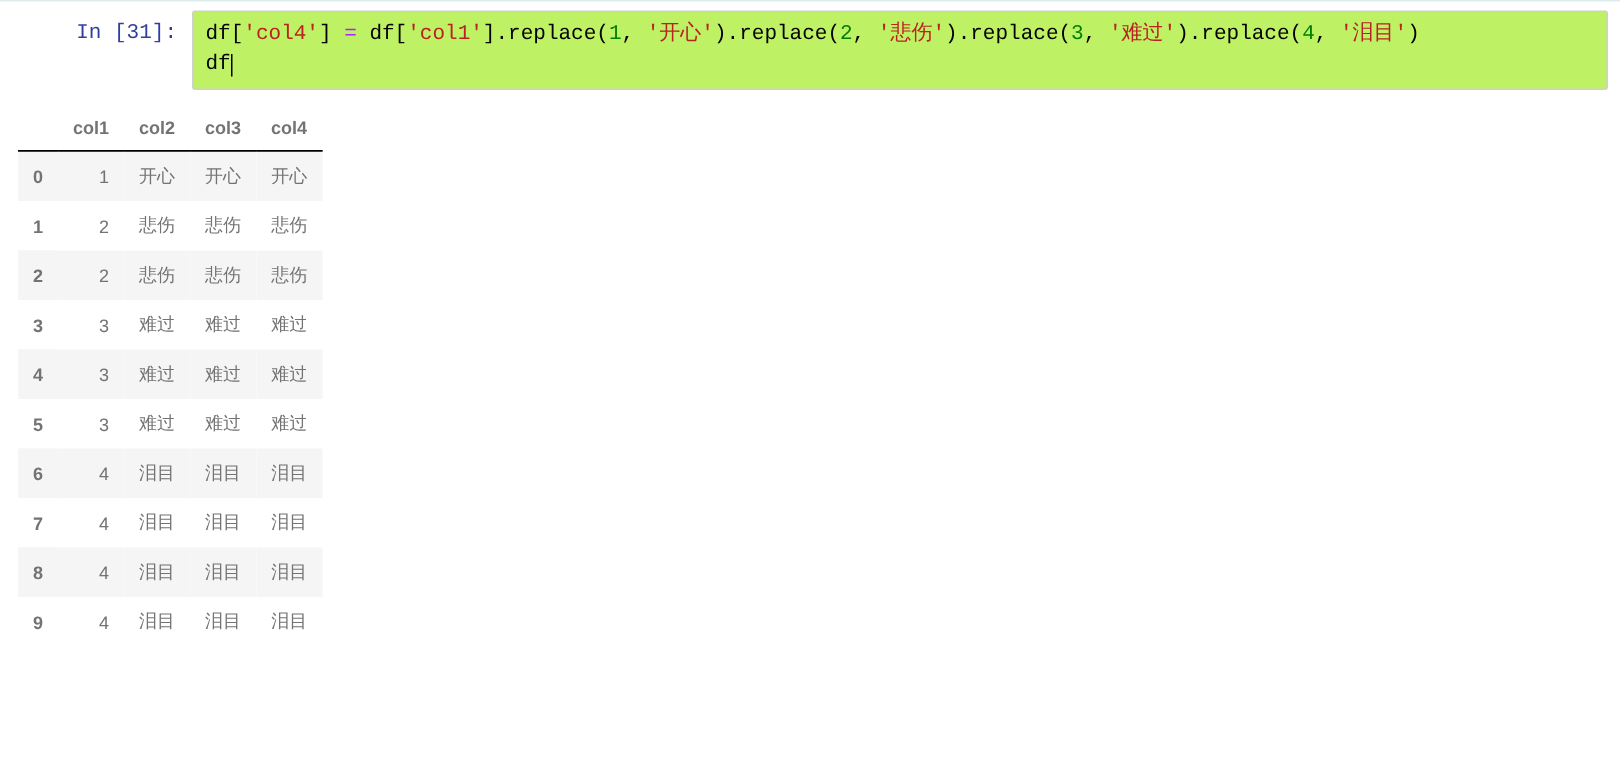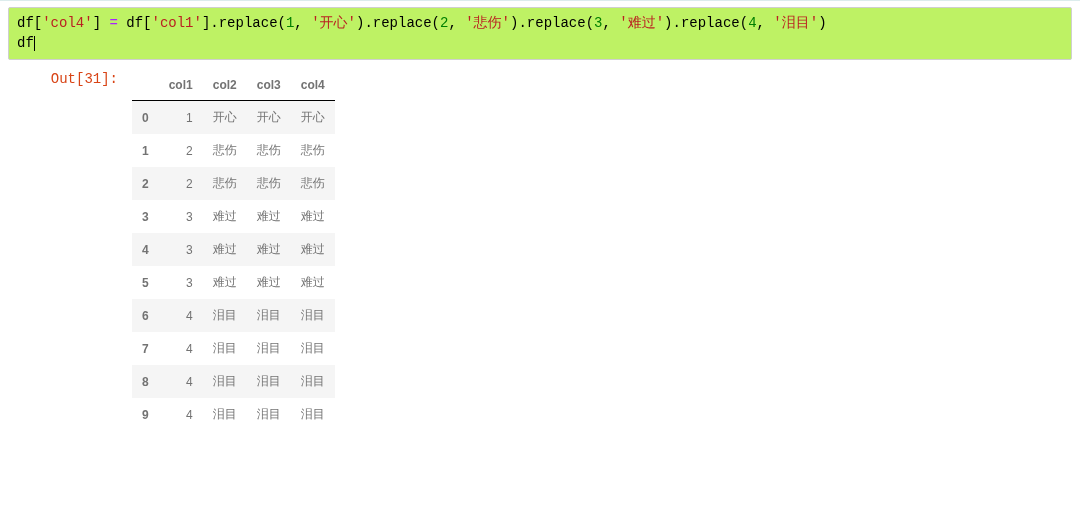--- a/index.html
+++ b/index.html
@@ -89,28 +89,28 @@
     border-top: 1px solid #dcecec;
     margin: 0 0 2px 0;
   }
 </style>
 </head>
 <body>
 
 <hr class="top-rule">
 
 <div class="cell">
+  <div class="prompt in-prompt">
+    <span>In  [</span><span>31</span><span>]:</span>
+  </div>
   <div class="input-area" id="code-input"><span class="c-var">df</span><span class="c-punc">[</span><span class="c-str">'col4'</span><span class="c-punc">] </span><span class="c-op">=</span><span class="c-punc"> </span><span class="c-var">df</span><span class="c-punc">[</span><span class="c-str">'col1'</span><span class="c-punc">]</span><span class="c-punc">.</span><span class="c-var">replace</span><span class="c-punc">(</span><span class="c-num">1</span><span class="c-punc">, </span><span class="c-str">'开心'</span><span class="c-punc">)</span><span class="c-punc">.</span><span class="c-var">replace</span><span class="c-punc">(</span><span class="c-num">2</span><span class="c-punc">, </span><span class="c-str">'悲伤'</span><span class="c-punc">)</span><span class="c-punc">.</span><span class="c-var">replace</span><span class="c-punc">(</span><span class="c-num">3</span><span class="c-punc">, </span><span class="c-str">'难过'</span><span class="c-punc">)</span><span class="c-punc">.</span><span class="c-var">replace</span><span class="c-punc">(</span><span class="c-num">4</span><span class="c-punc">, </span><span class="c-str">'泪目'</span><span class="c-punc">)</span>
 <span class="c-var">df</span><span class="cursor"></span></div>
 </div>
 
 <div class="cell">
-  <div class="prompt out-prompt">
-    <span>Out[</span><span>31</span><span>]:</span>
-  </div>
   <div class="output-area">
     <table class="dataframe">
       <thead>
         <tr id="df-head-row">
           <th></th>
         <th>col1</th>
             <th>col2</th>
             <th>col3</th>
             <th>col4</th>
           </tr>

